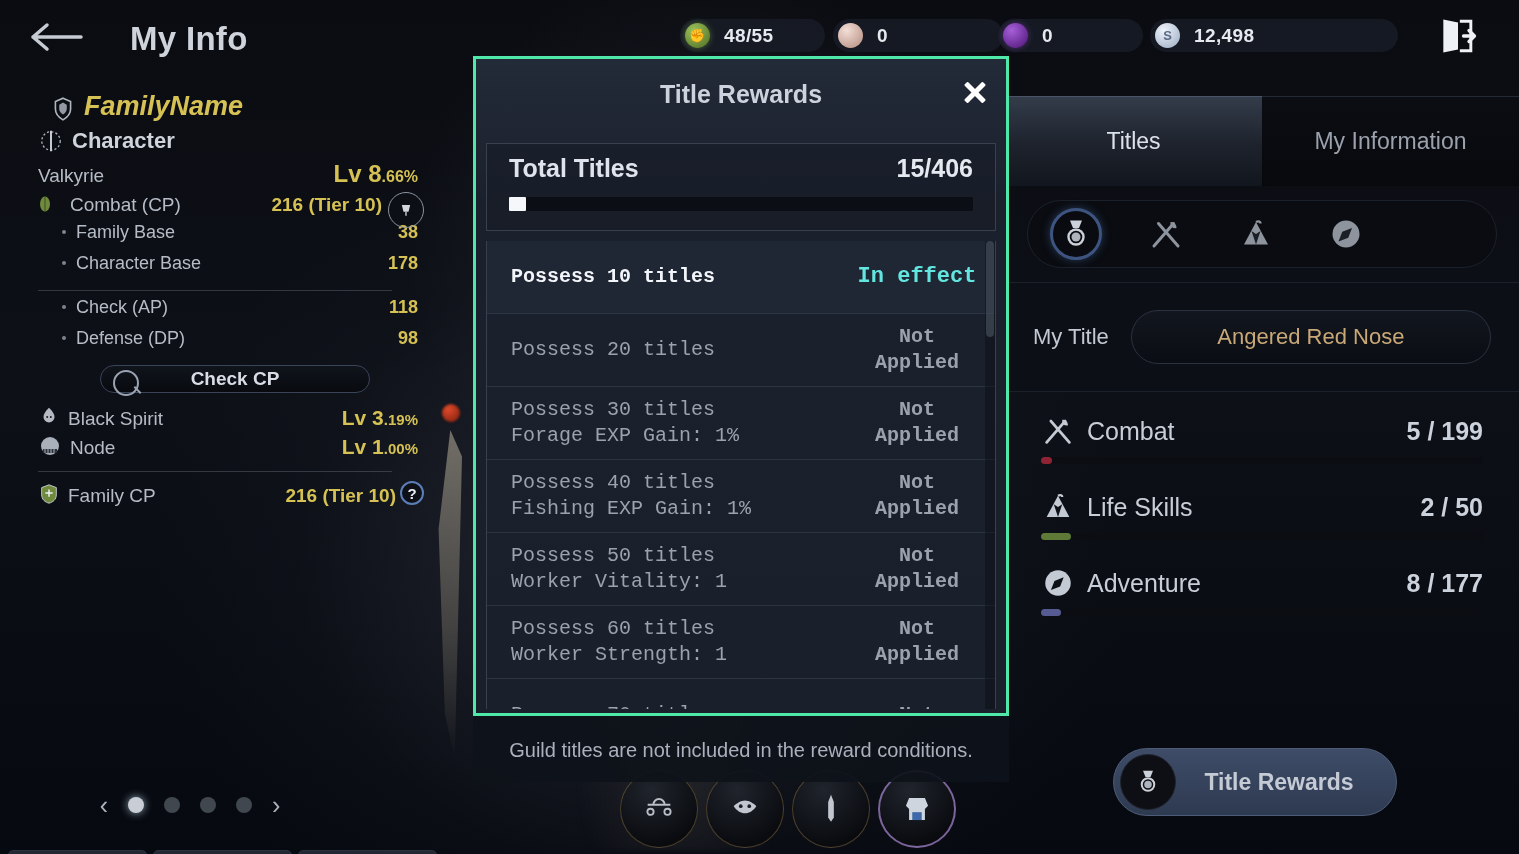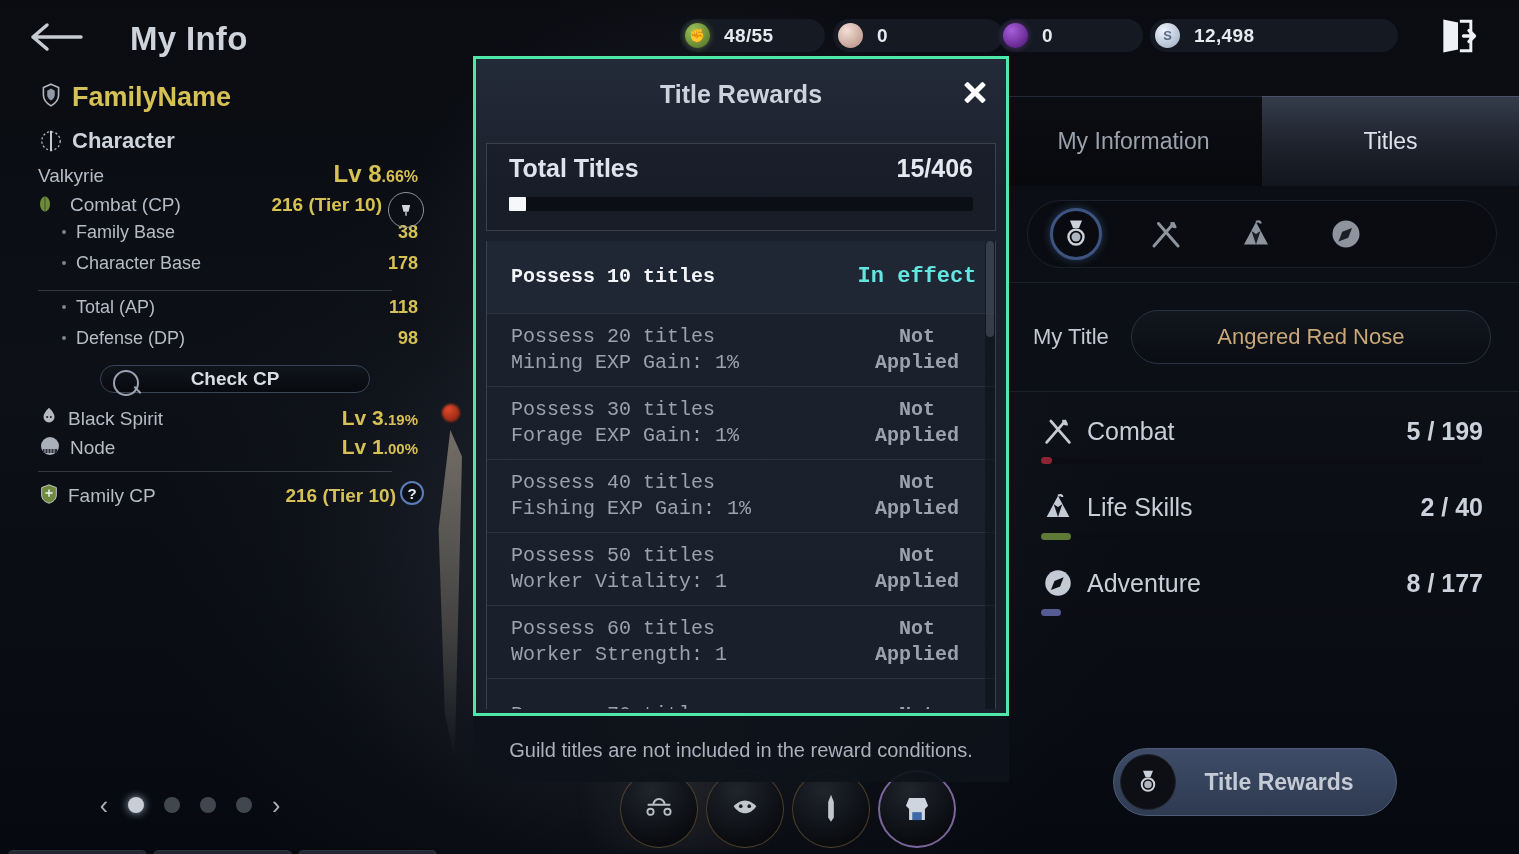--- a/index.html
+++ b/index.html
@@ -72,21 +72,21 @@
   #cur-silver .cur-icon { background: radial-gradient(circle at 35% 30%, #eef3fb, #9aaac2); color:#5a6b85; font-weight:700; }
   .exit-icon { position: absolute; left: 1436px; top: 14px; width: 44px; height: 44px; cursor:pointer;}
 
   
   .left { position: absolute; left: 0; top: 82px; width: 430px; }
   .row { display: flex; align-items: baseline; height: 31px; padding-left: 38px; }
   .row .label { color: #b6bcc6; font-size: 19px; }
   .row .value { margin-left: auto; padding-right: 12px; color: #d6c154; font-size: 19px; font-weight: 600; }
   .ico { width: 26px; height: 26px; margin-right: 8px; flex: 0 0 auto; position: relative; top: 4px; }
 
-  .family-row { display:flex; align-items:flex-start; padding-left: 38px; height: 40px; }
+  .family-row { display:flex; align-items:flex-end; padding-left: 50px; height: 40px; font-style: italic; }
   .family-name { color: #d6c154; font-size: 27px; font-weight: 600; }
   .char-row { display:flex; align-items:center; padding-left: 38px; height: 38px; }
   .char-label { color: #cfd4dc; font-size: 22px; font-weight: 600; }
 
   .row.sub { padding-left: 62px; font-size: 18px; }
   .row.sub .label, .row.sub .value { font-size: 18px; }
   .bullet { width: 4px; height: 4px; border-radius:50%; background:#7d848f; position:relative; top:-4px; margin-right:10px; flex:0 0 auto;}
   .lv-big { font-size: 24px; font-weight: 700; color:#d6c154; }
   .lv-small { font-size: 16px; font-weight: 600; color:#d6c154; }
   .divider { height:1px; background: rgba(150,160,175,0.28); margin: 6px 38px 6px 38px; }
@@ -367,21 +367,21 @@
     <div class="row sub">
       <span class="bullet"></span>
       <span class="label">Character Base</span>
       <span class="value">178</span>
     </div>
 
     <div class="divider"></div>
 
     <div class="row sub">
       <span class="bullet"></span>
-      <span class="label">Total (AP)</span>
+      <span class="label">Check (AP)</span>
       <span class="value">118</span>
     </div>
     <div class="row sub">
       <span class="bullet"></span>
       <span class="label">Defense (DP)</span>
       <span class="value">98</span>
     </div>
 
     <div class="checkcp">
       <span class="mag"></span>
@@ -436,22 +436,22 @@
 
     <div class="bottombtns">
       <div class="bbtn">Beauty</div>
       <div class="bbtn">Inventory</div>
       <div class="bbtn">Dye</div>
     </div>
   </div>
 
   <div class="right">
     <div class="tabs">
+      <div class="tab active">Titles</div>
       <div class="tab">My Information</div>
-      <div class="tab active">Titles</div>
     </div>
 
     <div class="catbar">
       <div class="cat active">
         <svg width="36" height="36" viewBox="0 0 24 24">
           <path d="M8 3h8l-2 5h-4z" fill="#cdd2da"></path>
           <circle cx="12" cy="14" r="5" fill="none" stroke="#cdd2da" stroke-width="1.6"></circle>
           <circle cx="12" cy="14" r="3" fill="#aeb4be"></circle>
         </svg>
       </div>
@@ -501,21 +501,21 @@
       </div>
 
       <div class="prog">
         <div class="prog-head">
           <svg class="prog-ico" viewBox="0 0 24 24">
             <path d="M12 4l8 15H4z" fill="#c4cad3"></path>
             <path d="M12 19l-3-9 3 2 3-2z" fill="#0d1016"></path>
             <path d="M12 4c2-1 3 0 3 1" stroke="#c4cad3" stroke-width="1.6" fill="none"></path>
           </svg>
           <span class="prog-name">Life Skills</span>
-          <span class="prog-val">2 / 40</span>
+          <span class="prog-val">2 / 50</span>
         </div>
         <div class="prog-track">
           <div class="prog-fill" id="fill-life" style="width: 6.7%; background: rgb(94, 122, 54);"></div>
         </div>
       </div>
 
       <div class="prog">
         <div class="prog-head">
           <svg class="prog-ico" viewBox="0 0 24 24">
             <circle cx="12" cy="12" r="9" fill="#c4cad3"></circle>
@@ -561,21 +561,20 @@
     <div class="list" id="rewards-list">
       <div class="list-item active">
           <div class="cond">
             <div class="cond-l1">Possess 10 titles</div>
           </div>
           <div class="status">In effect</div>
         </div>
         <div class="list-item">
           <div class="cond">
             <div class="cond-l1">Possess 20 titles</div>
-            <div class="cond-l2">Mining EXP Gain: 1%</div>
           </div>
           <div class="status">Not<br>Applied</div>
         </div>
         <div class="list-item">
           <div class="cond">
             <div class="cond-l1">Possess 30 titles</div>
             <div class="cond-l2">Forage EXP Gain: 1%</div>
           </div>
           <div class="status">Not<br>Applied</div>
         </div>

